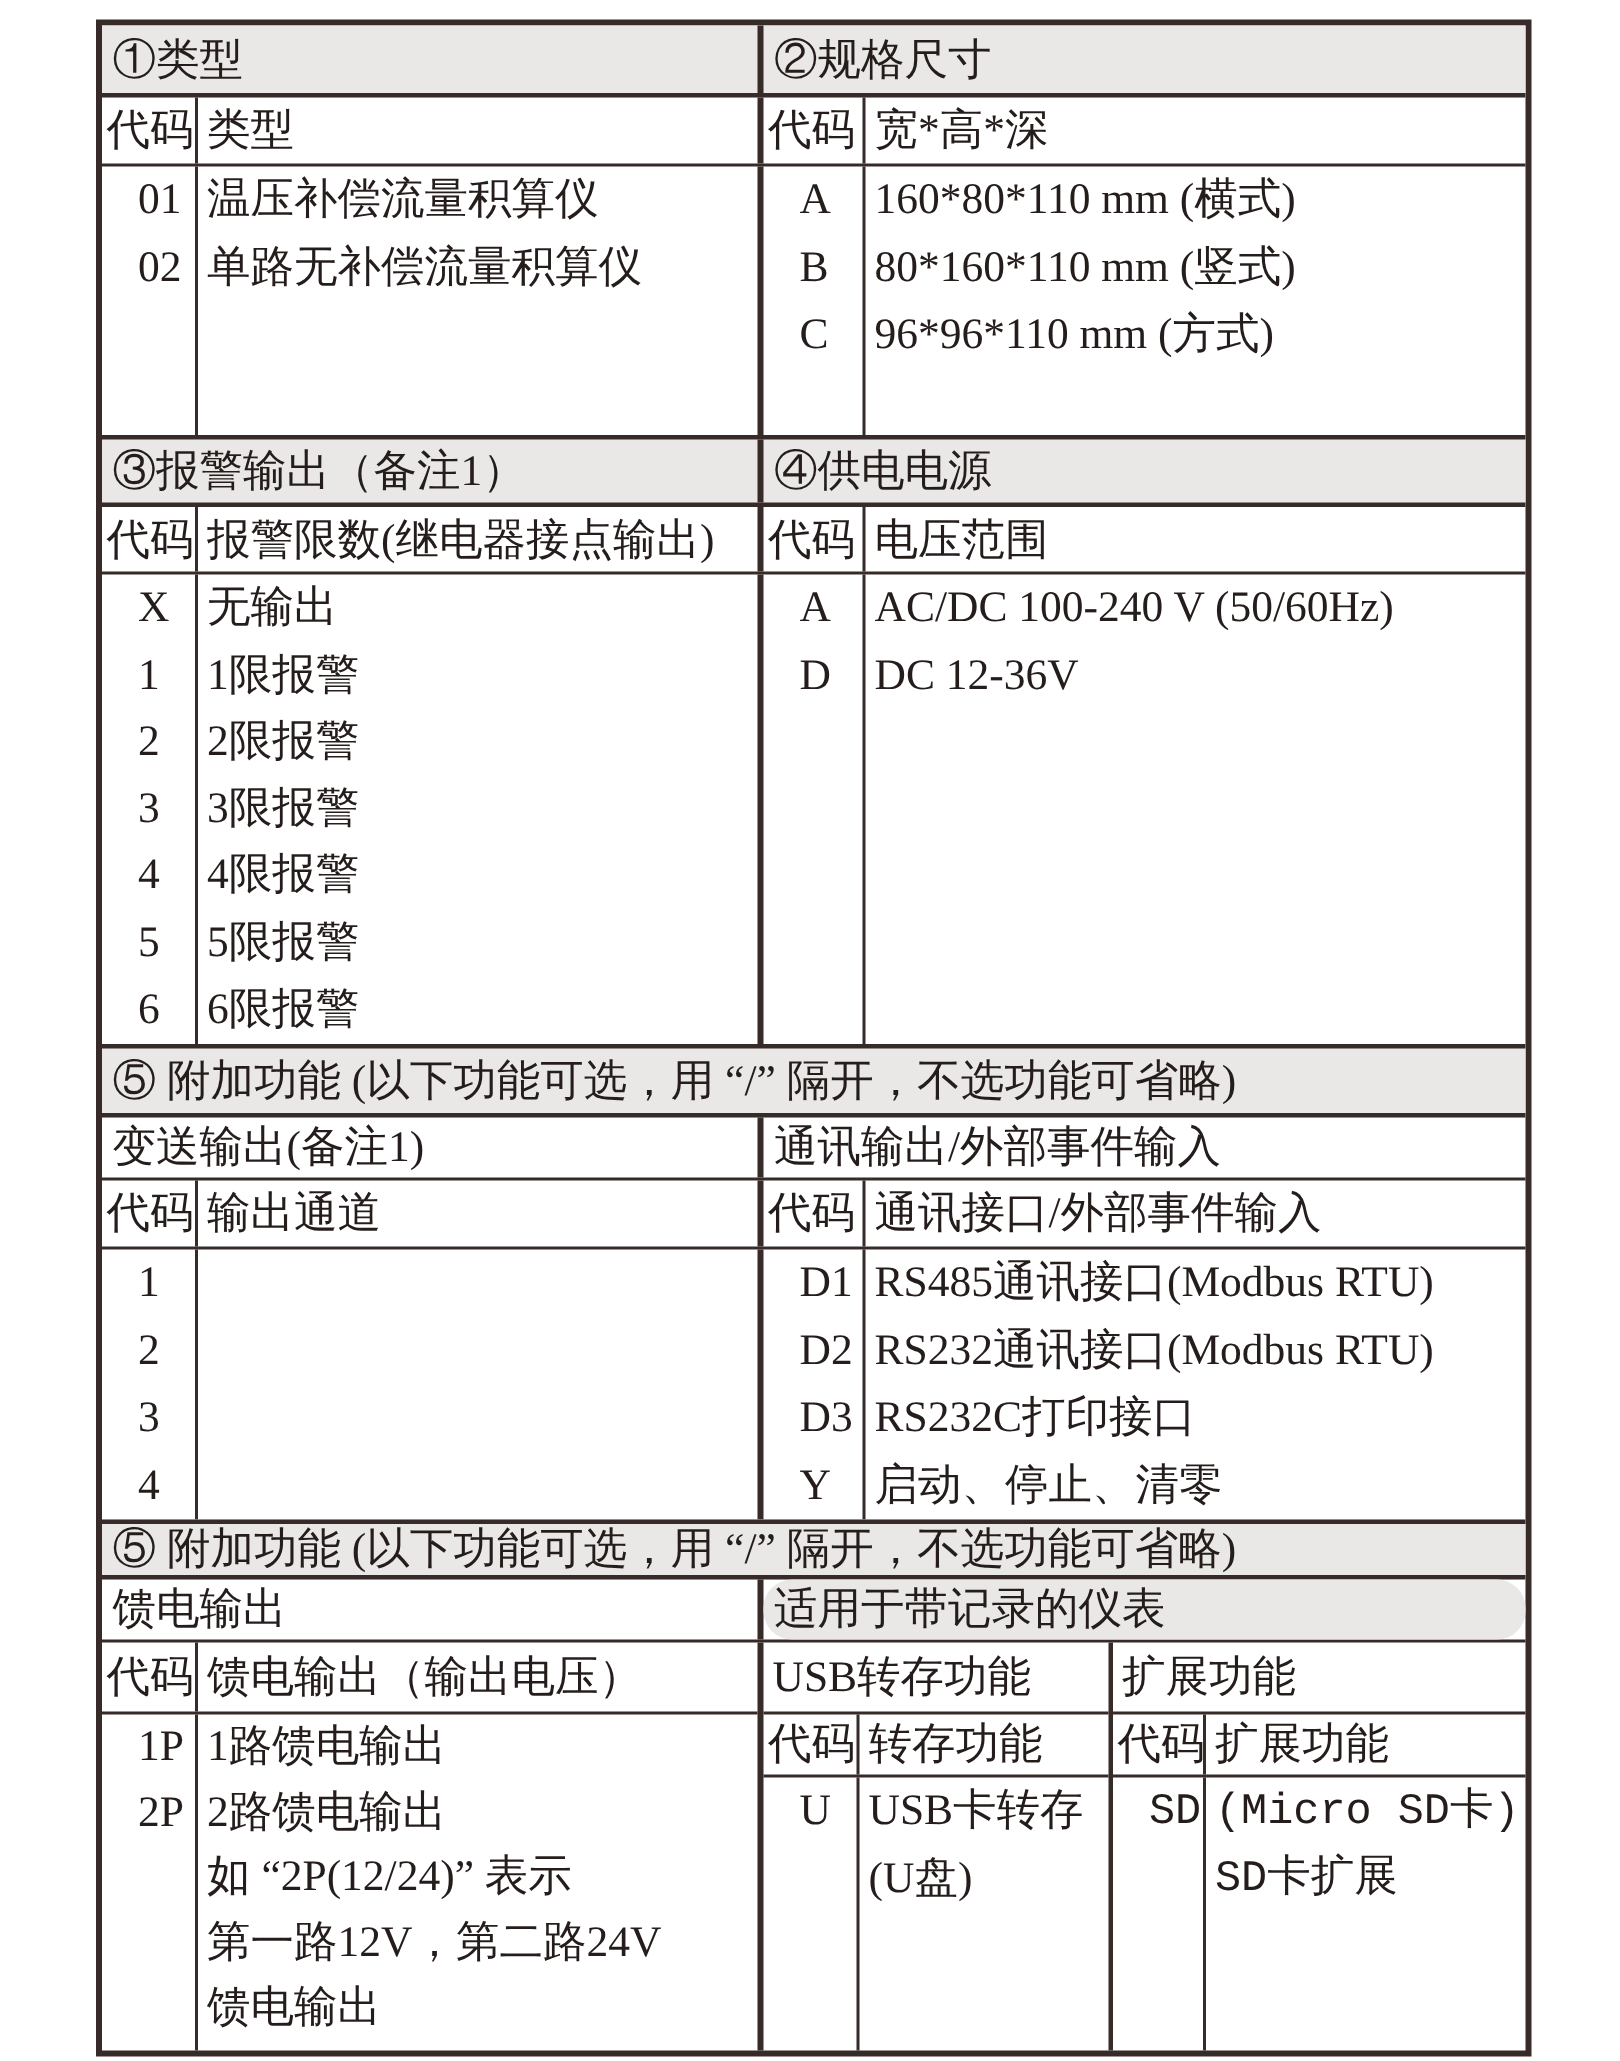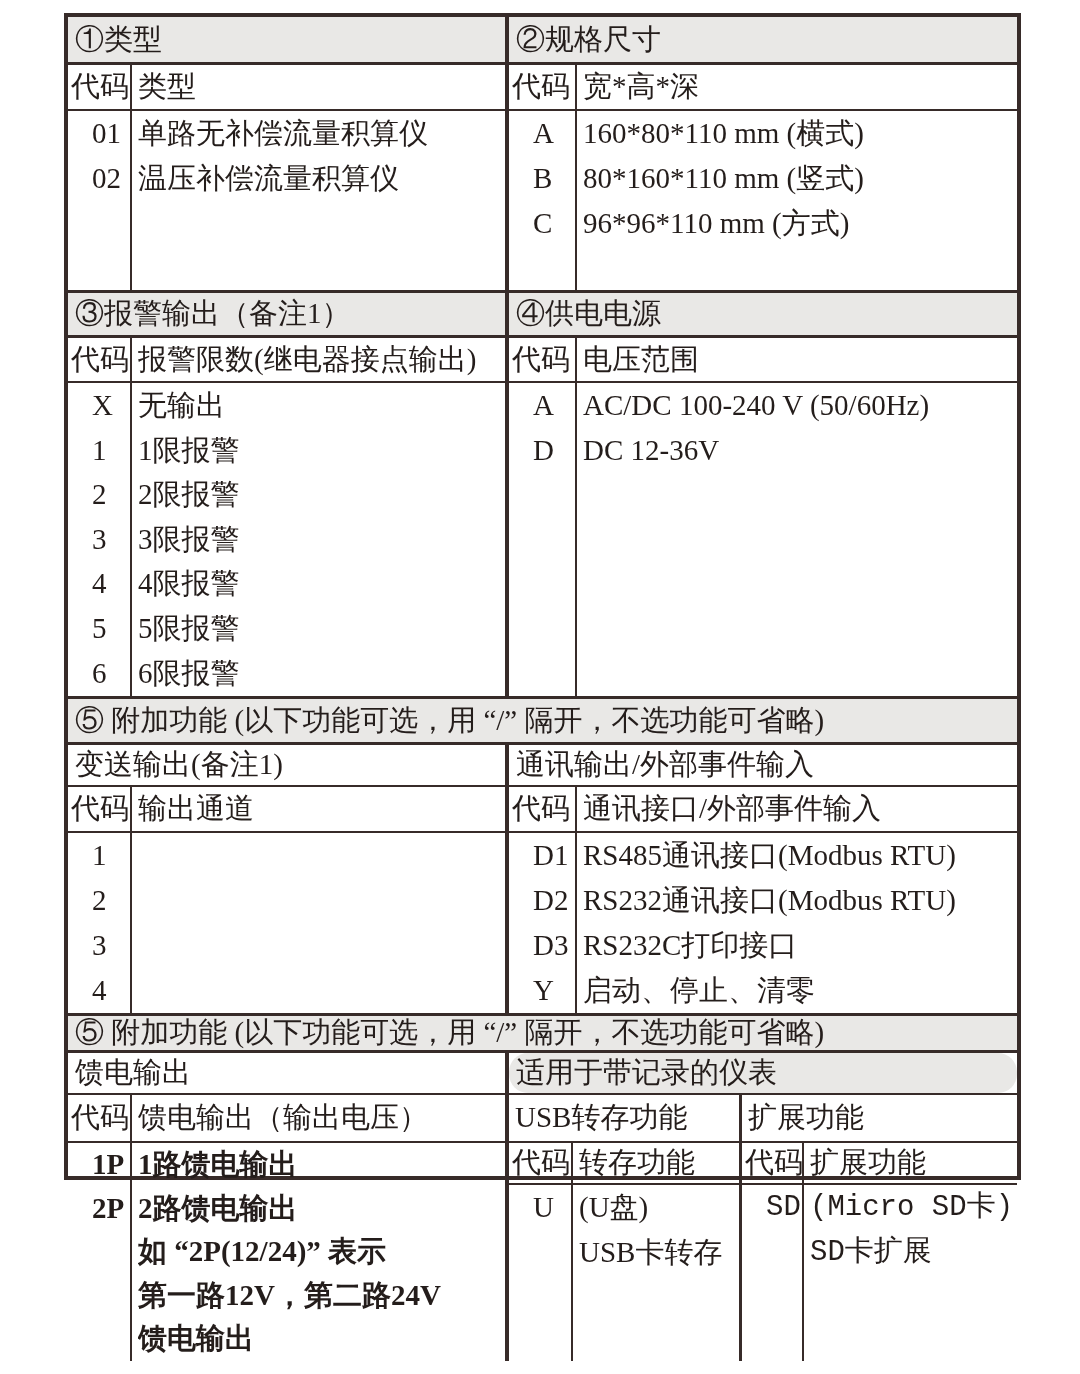--- a/index.html
+++ b/index.html
@@ -7,21 +7,21 @@
     position:relative;
     width:1080px;height:1374px;
     background:#ffffff;
     font-family:"Liberation Serif","DejaVu Serif",serif;
     color:#241d1b;
     font-size:29px;
     overflow:hidden;
   }
   .otable{
     position:absolute;left:64px;top:13px;
-    width:957px;height:1167px;
+    width:957px;height:1358px;
     box-sizing:border-box;
     border:4px solid #372b29;
     display:flex;flex-direction:column;
   }
   .trow{display:flex;box-sizing:border-box;flex-shrink:0;}
   .title-row{
     background:#e9e8e6;
     border-bottom:3px solid #372b29;
     align-items:center;
   }
@@ -50,21 +50,21 @@
   .h-lab5a{height:42px;border-bottom:2px solid #372b29;}
   .h-sub5a{height:46px;}
   .h-body5a{height:180px;}
   .h-title5b{height:40px;}
   .h-lab5b{height:42px;border-bottom:2px solid #372b29;}
   .h-bottom{flex:1;}
   .lab5b-right{background:#e9e8e6;}
   
   .bl{display:flex;flex-direction:column;width:441px;border-right:4px solid #372b29;box-sizing:border-box;}
   .bl-hdr{height:48px;display:flex;border-bottom:2px solid #372b29;box-sizing:border-box;flex-shrink:0;}
-  .bl-body{flex:1;display:flex;font-weight:bold;}
+  .bl-body{flex:1;display:flex;}
   .br{flex:1;display:flex;}
   .subt{display:flex;flex-direction:column;box-sizing:border-box;}
   .subt-usb{width:233px;border-right:3px solid #372b29;}
   .subt-ext{flex:1;font-family:Liberation Mono, monospace;}
   .subt-lab{height:48px;display:flex;align-items:center;padding-left:6px;border-bottom:2px solid #372b29;box-sizing:border-box;white-space:nowrap;overflow:hidden;flex-shrink:0;}
   .subt-hdr{height:42px;display:flex;border-bottom:2px solid #372b29;box-sizing:border-box;flex-shrink:0;}
   .subt-body{flex:1;display:flex;}
   .subt-ext .codecol{width:62px;}
   .pl10{padding-left:24px;}
 </style>
@@ -94,22 +94,22 @@
       </div>
     </div>
 
     <div class="trow h-body1">
       <div class="half-l">
         <div class="codecol vstack pl10">
           <div class="ln">01</div>
           <div class="ln">02</div>
         </div>
         <div class="desccol vstack">
+          <div class="ln">温压补偿流量积算仪</div>
           <div class="ln">单路无补偿流量积算仪</div>
-          <div class="ln">温压补偿流量积算仪</div>
         </div>
       </div>
       <div class="half-r">
         <div class="codecol vstack pl10">
           <div class="ln">A</div>
           <div class="ln">B</div>
           <div class="ln">C</div>
         </div>
         <div class="desccol vstack">
           <div class="ln">160*80*110 mm (横式)</div>
@@ -262,22 +262,22 @@
           <div class="subt-lab">USB转存功能</div>
           <div class="subt-hdr">
             <div class="codecol hdr-ln">代码</div>
             <div class="desccol hdr-ln">转存功能</div>
           </div>
           <div class="subt-body">
             <div class="codecol vstack pl10">
               <div class="ln">U</div>
             </div>
             <div class="desccol vstack">
+              <div class="ln">USB卡转存</div>
               <div class="ln">(U盘)</div>
-              <div class="ln">USB卡转存</div>
             </div>
           </div>
         </div>
 
         <div class="subt subt-ext">
           <div class="subt-lab">扩展功能</div>
           <div class="subt-hdr">
             <div class="codecol hdr-ln">代码</div>
             <div class="desccol hdr-ln">扩展功能</div>
           </div>

